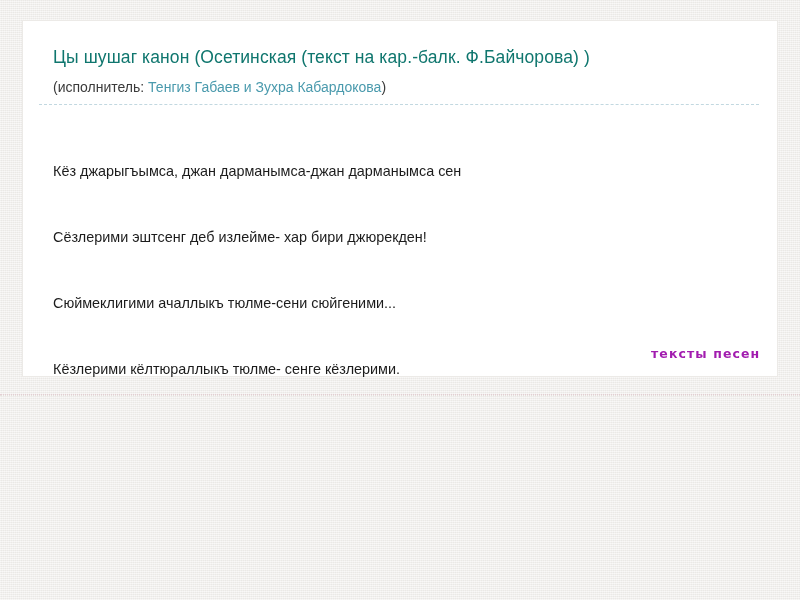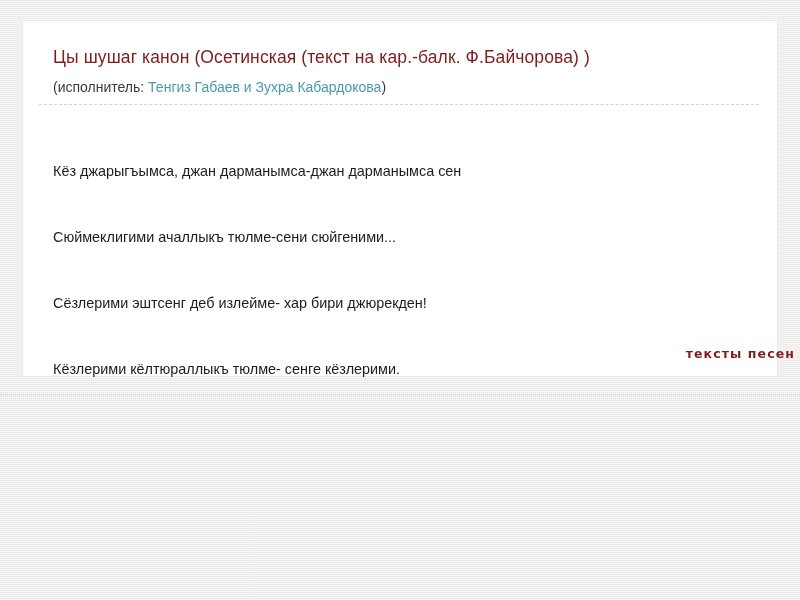--- a/index.html
+++ b/index.html
@@ -46,21 +46,21 @@
     border: 1px solid #eceae7;
     padding: 16px 16px 0 16px;
   }
 
   .song-title {
     margin: 0;
     padding: 7px 0 0 14px;
     font-size: 17.5px;
     font-weight: normal;
     line-height: 27px;
-    color: #7f1d1d;
+    color: #0f766e;
     letter-spacing: 0.1px;
     max-width: 600px;
   }
 
   .artist-line {
     padding: 8px 0 9px 14px;
     font-size: 14px;
     color: #3a3a3a;
     border-bottom: 1px dashed #c2d8e0;
     margin-right: 2px;
@@ -102,43 +102,42 @@
     color: #e8517f;
     font-size: 21px;
     letter-spacing: -0.4px;
   }
   .logo-sub {
     font-family: "DejaVu Sans", sans-serif;
     font-weight: bold;
     font-size: 12.5px;
     line-height: 13px;
     letter-spacing: 1.1px;
-    color: #7f1d1d;
+    color: #a21caf;
     margin-top: -2px;
     padding-left: 52px;
     white-space: nowrap;
-    text-align: right;
   }
 </style>
 </head>
 <body>
 
 <div class="card">
 
   <h1 class="song-title">Цы шушаг канон (Осетинская (текст на кар.-балк. Ф.Байчорова) )</h1>
 
   <div class="artist-line">
     <span class="paren">(исполнитель:</span>
     <a href="#" class="artist-link">Тенгиз Габаев и Зухра Кабардокова</a><span class="paren">)</span>
   </div>
 
   <div class="lyrics">
     <span class="lyric-line">Кёз джарыгъымса, джан дарманымса-джан дарманымса сен</span>
+    <span class="lyric-line">Сёзлерими эштсенг деб излейме- хар бири джюрекден!</span>
     <span class="lyric-line">Сюймеклигими ачаллыкъ тюлме-сени сюйгеними...</span>
-    <span class="lyric-line">Сёзлерими эштсенг деб излейме- хар бири джюрекден!</span>
     <span class="lyric-line">Кёзлерими кёлтюраллыкъ тюлме- сенге кёзлерими.</span>
     
   </div>
 
   <div class="logo">
     <div class="logo-sub">тексты песен</div>
   </div>
 
 </div>
 

